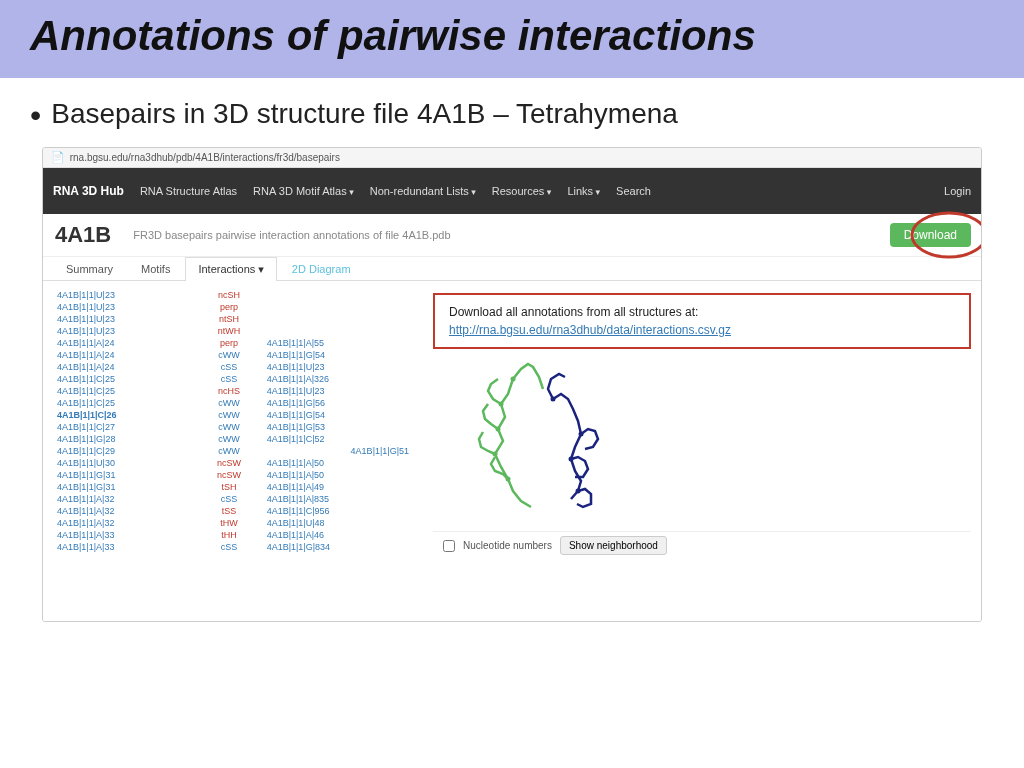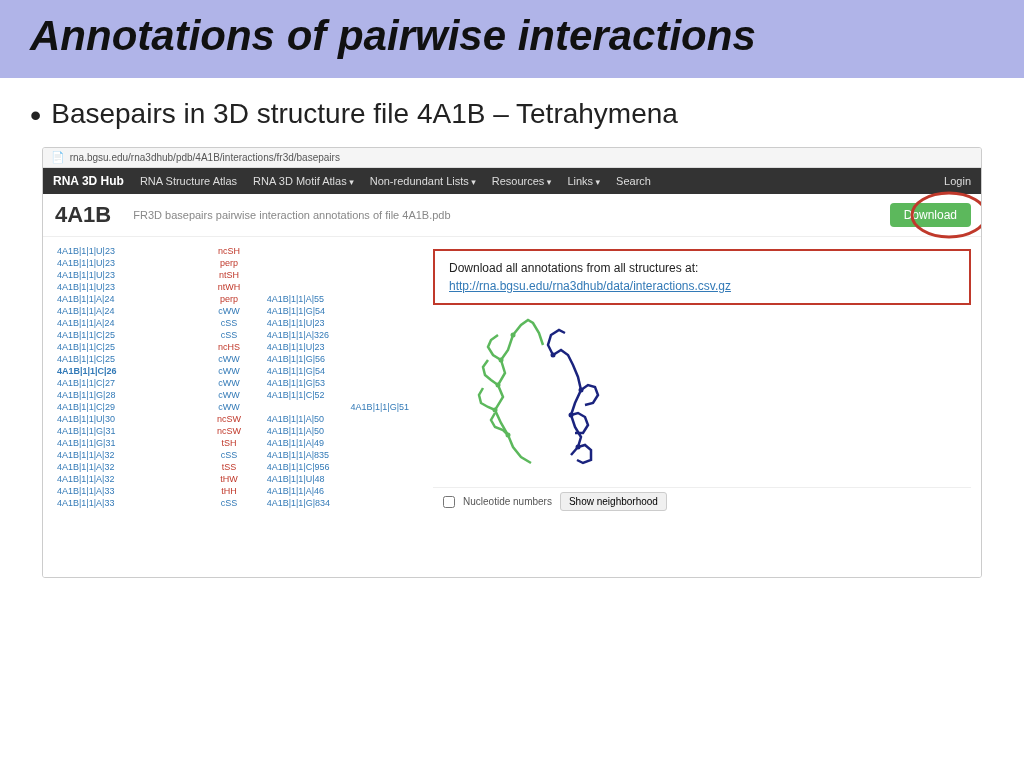--- a/index.html
+++ b/index.html
@@ -67,21 +67,21 @@
     }
 
     .browser-address-bar .page-icon {
       color: #777;
       font-size: 11px;
     }
 
     
     .rna-navbar {
       background: #333;
-      padding: 6px 10px;
+      padding: 16px 10px;
       display: flex;
       align-items: center;
       gap: 16px;
       color: #fff;
       font-size: 11px;
     }
     .rna-navbar .brand {
       font-weight: bold;
       font-size: 12px;
       color: #fff;
@@ -278,20 +278,26 @@
     <div class="page-header-row">
       <span class="pdb-id">4A1B</span>
       <span class="page-description">FR3D basepairs pairwise interaction annotations of file 4A1B.pdb</span>
       <button class="download-btn">Download</button>
 
       <svg style="position:absolute;right:-8px;top:50%;transform:translateY(-50%);width:80px;height:50px;pointer-events:none;">
         <ellipse cx="40" cy="25" rx="37" ry="22" fill="none" stroke="#c0392b" stroke-width="3"></ellipse>
       </svg>
     </div>
 
+    <div class="tabs-row">
+      <div class="tab">Summary</div>
+      <div class="tab">Motifs</div>
+      <div class="tab active">Interactions ▾</div>
+      <div class="tab highlight">2D Diagram</div>
+    </div>
 
     <div class="content-area">
 
       <div class="table-section">
         <table class="interaction-table">
           <tbody id="table-body">
               <tr>
                 <td style="color: rgb(51, 122, 183);">4A1B|1|1|U|23</td>
                 <td class="type-col" style="color: rgb(192, 57, 43);">ncSH</td>
                 <td style="color: rgb(51, 122, 183);"></td>

